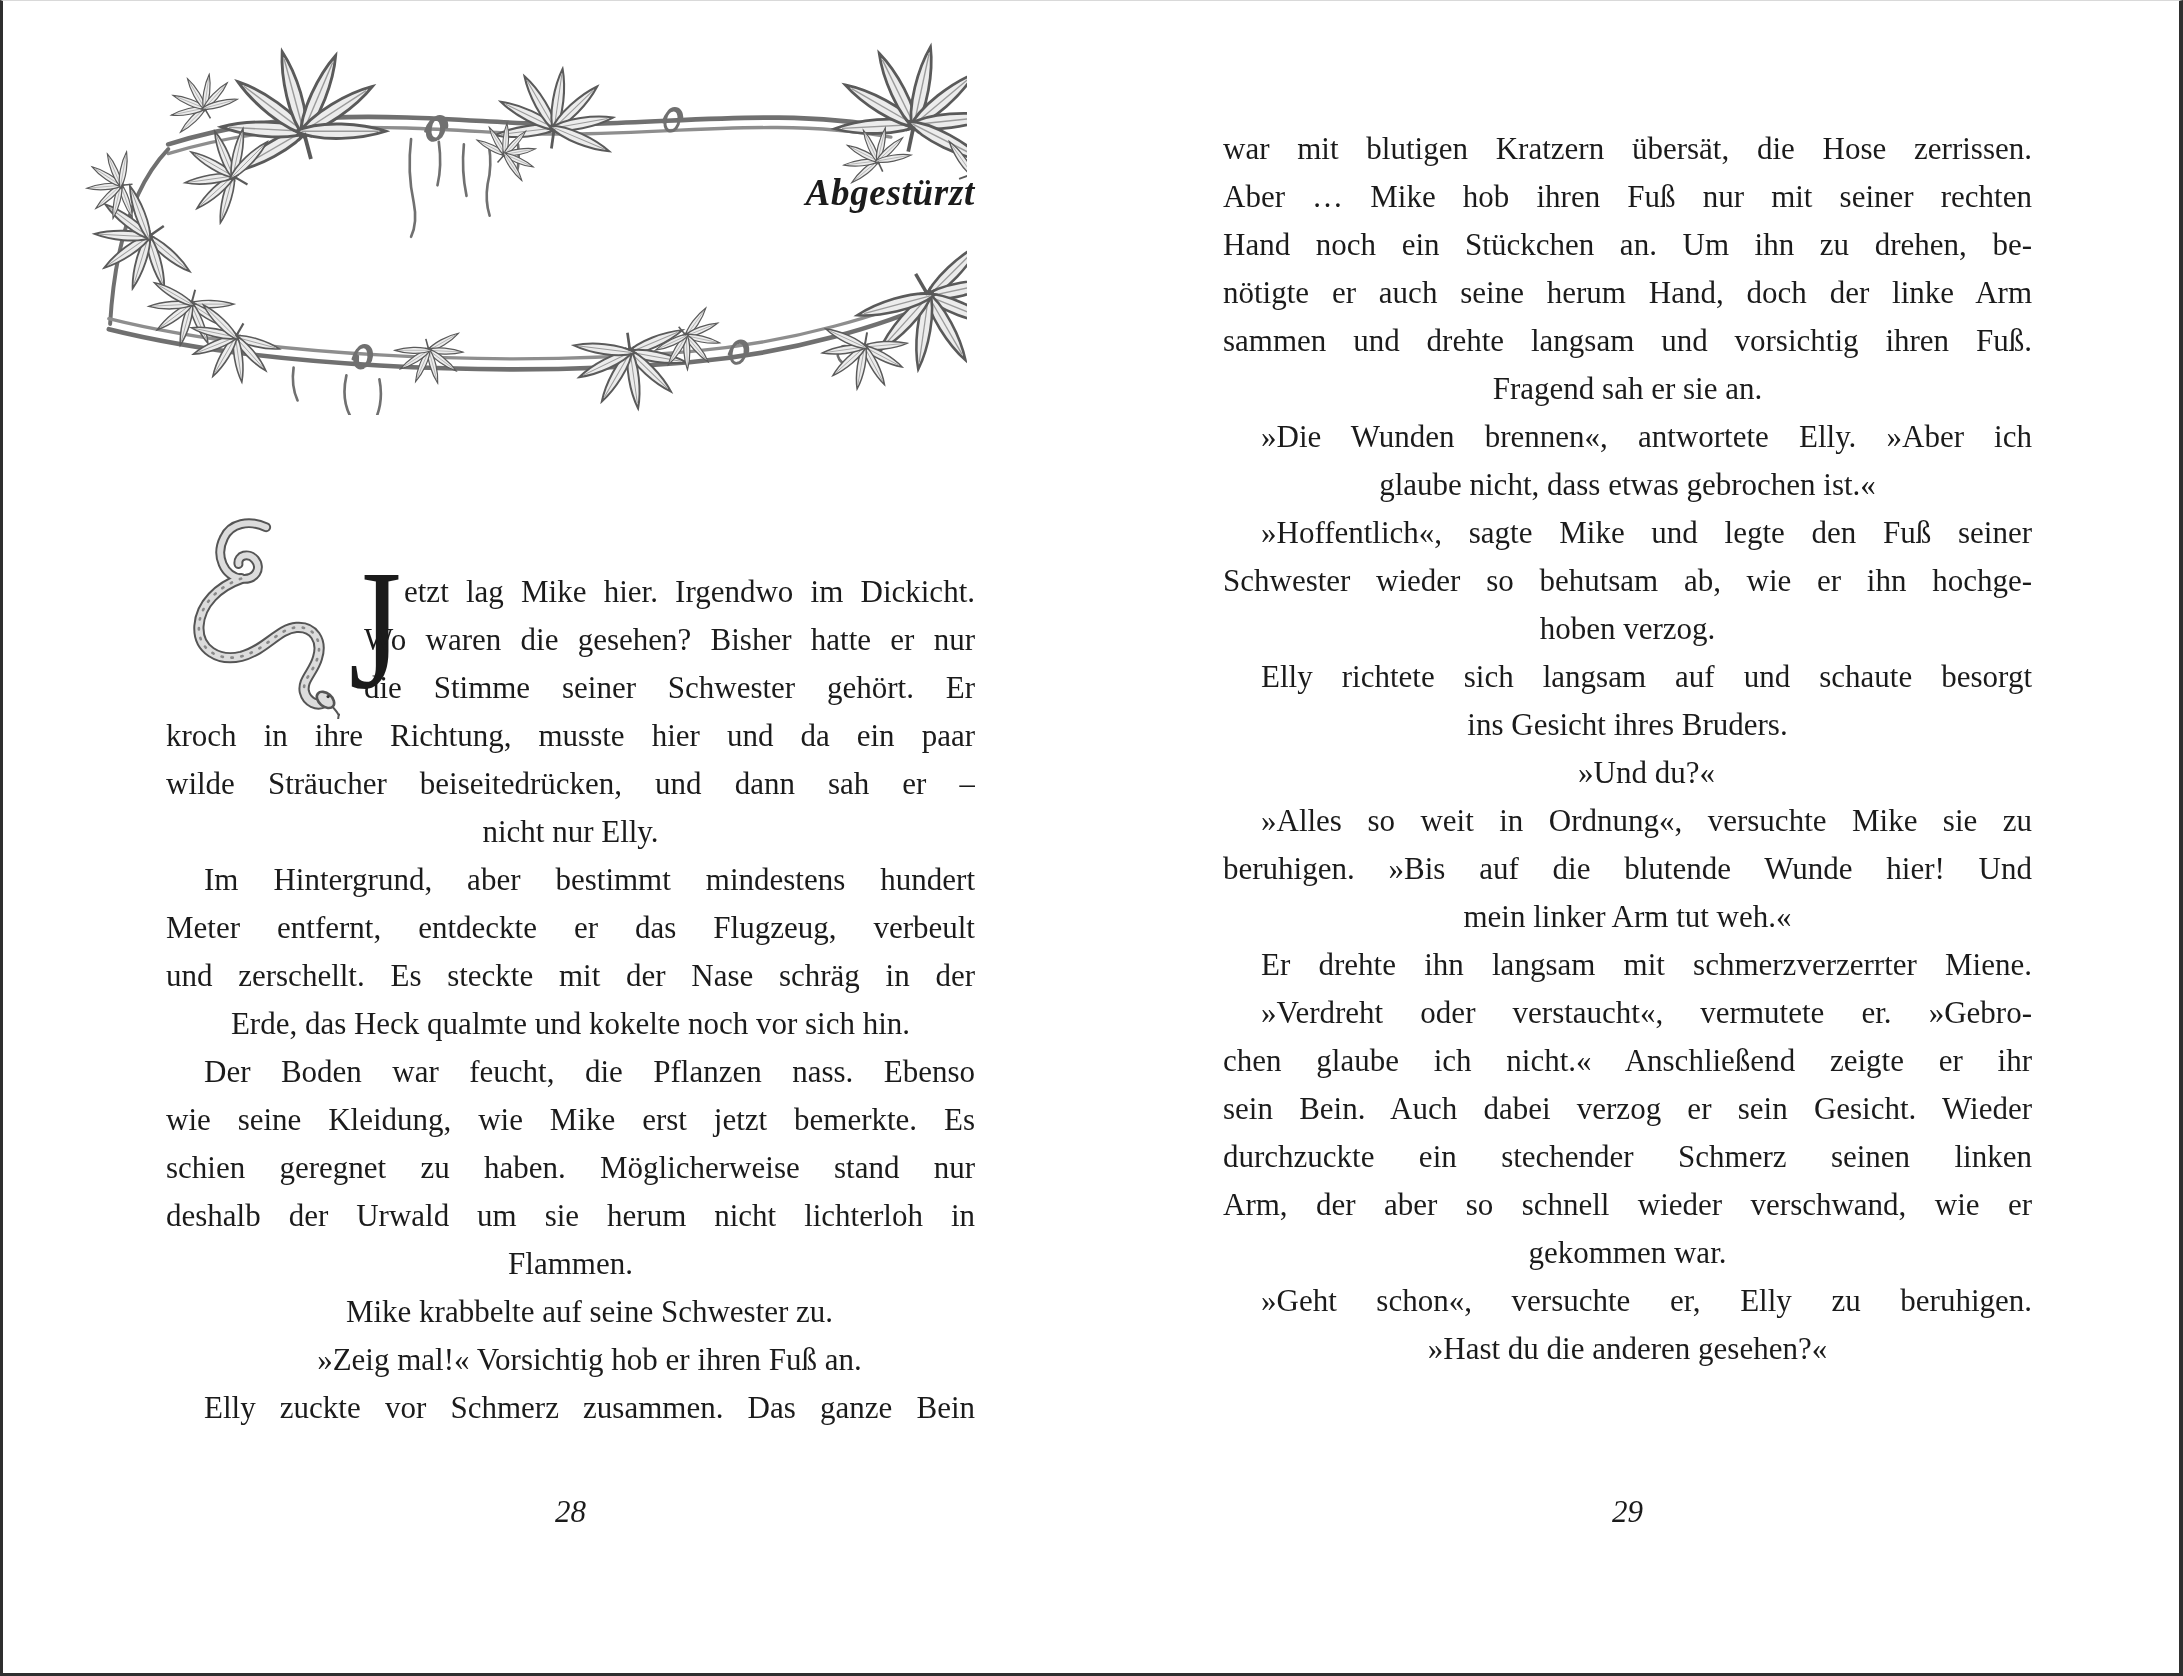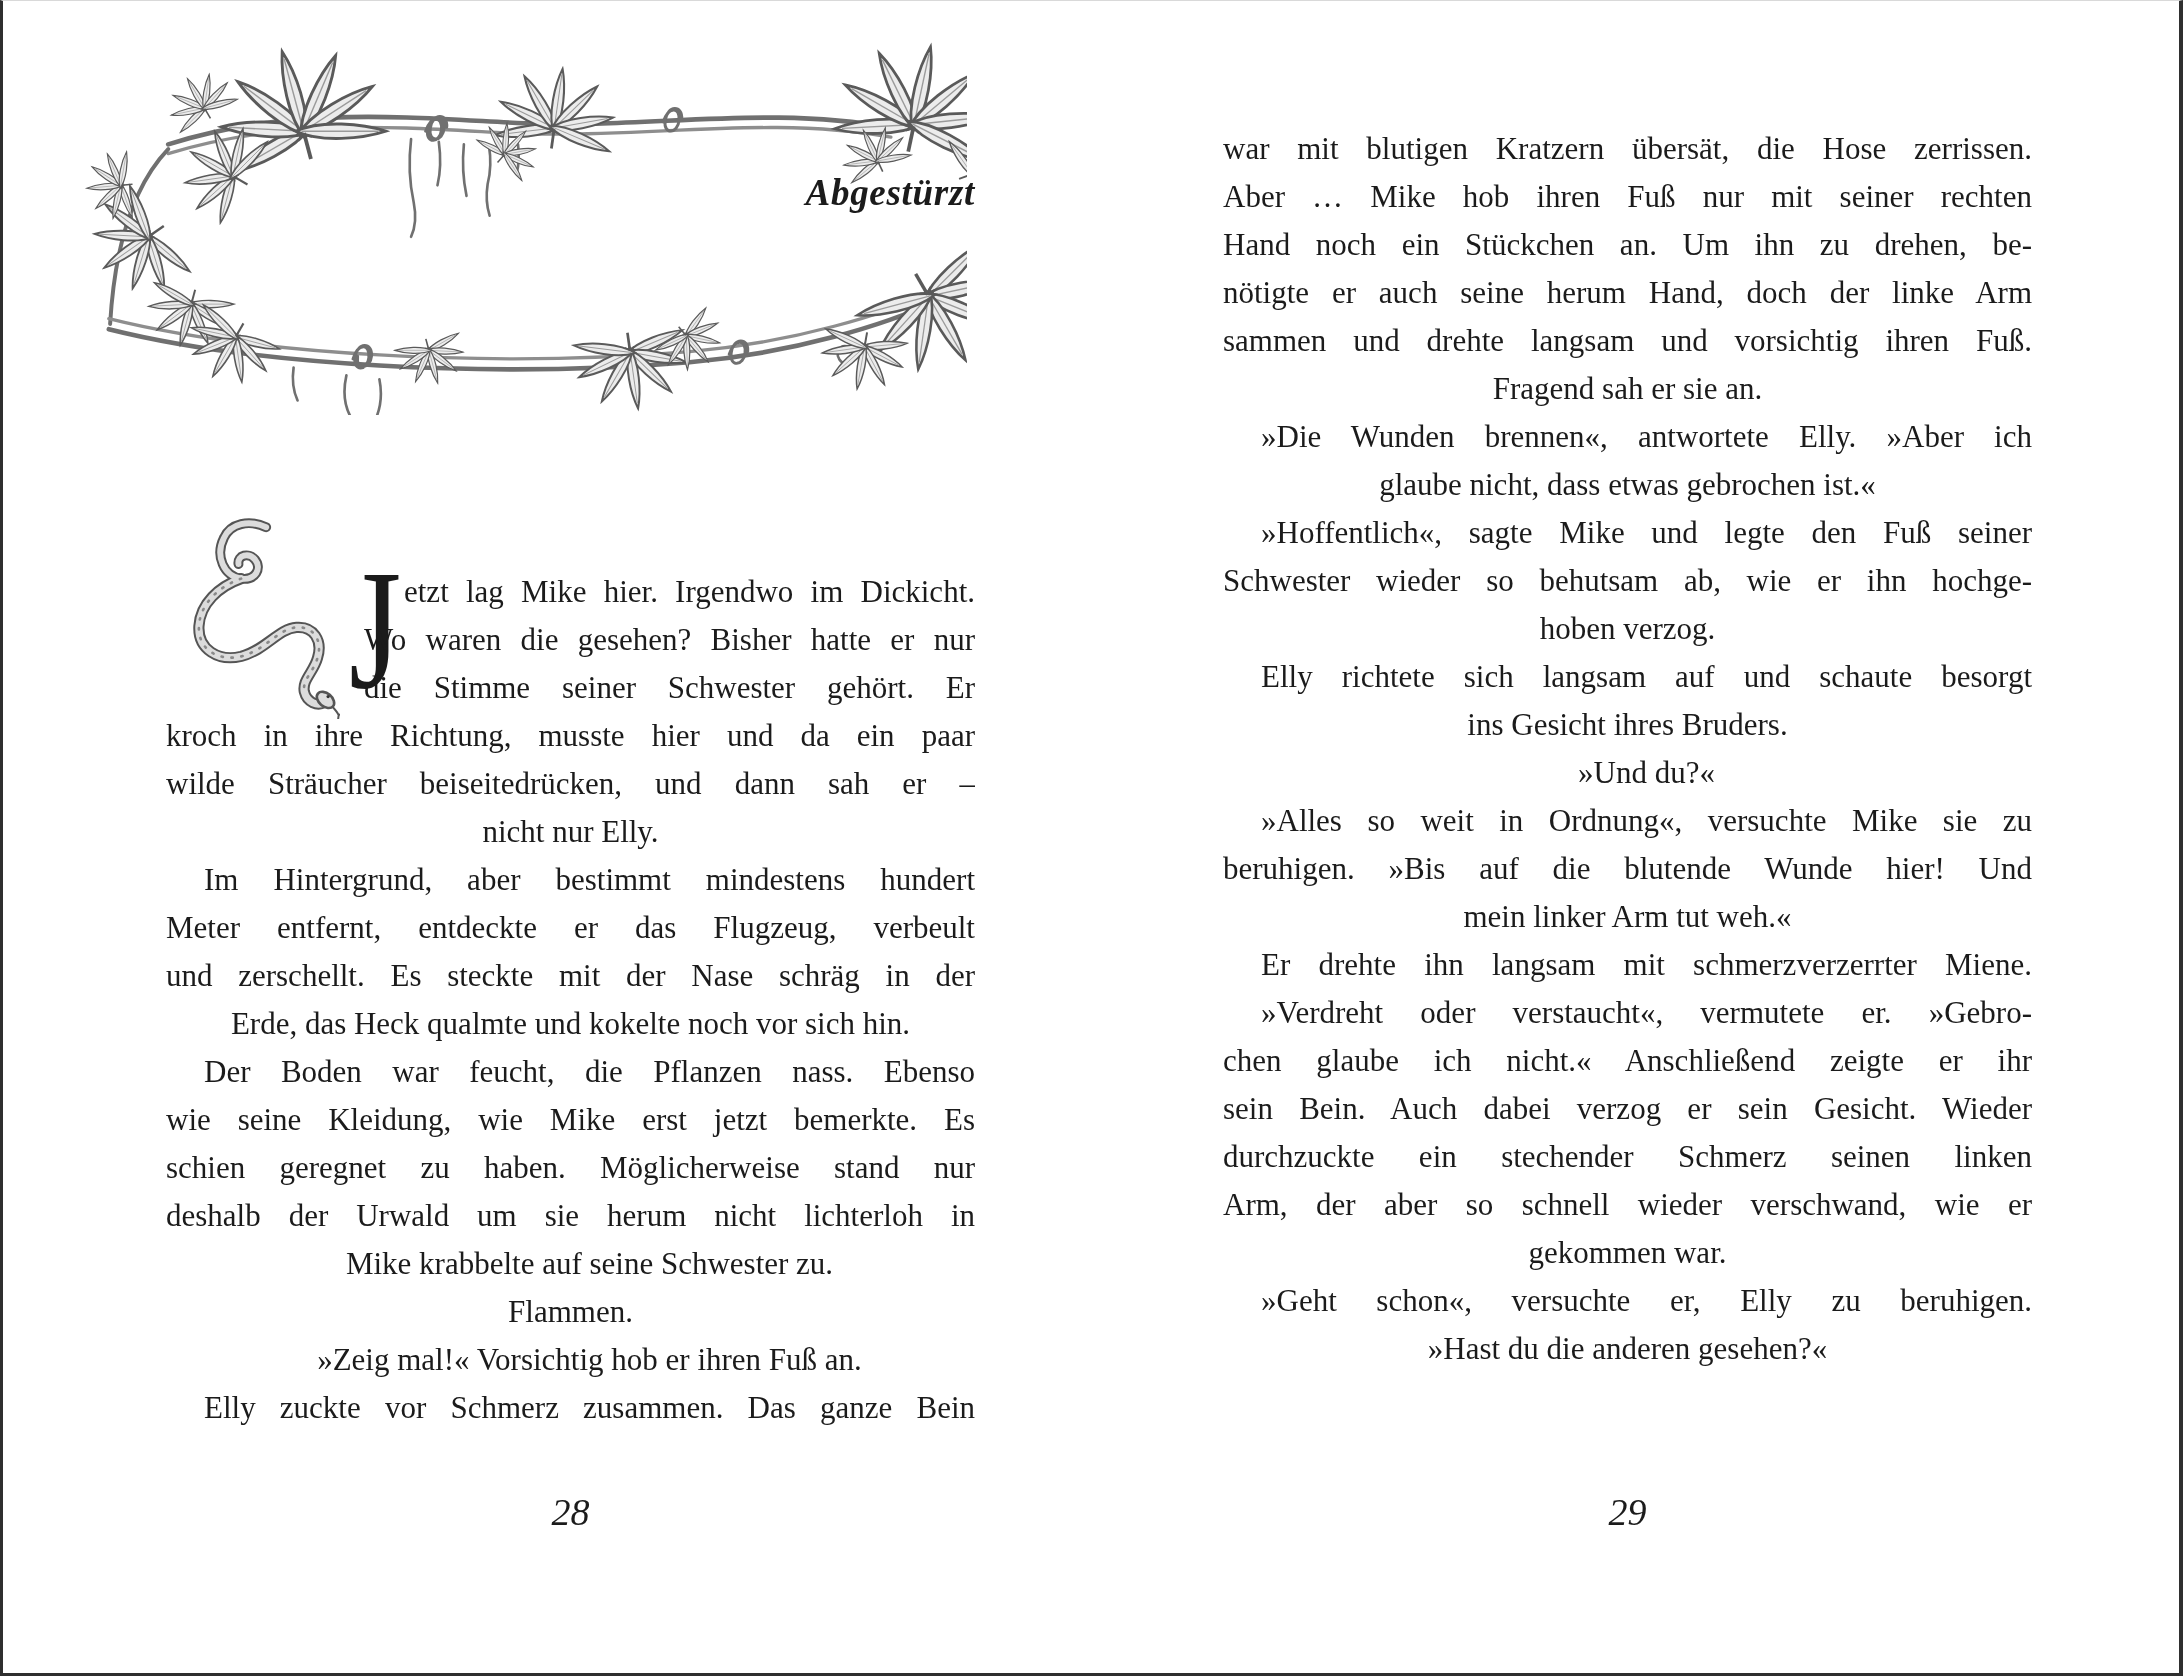--- a/index.html
+++ b/index.html
@@ -18,21 +18,21 @@
   .col{position:absolute;width:809px;}
   .col-left{left:166px;top:568px;}
   .col-right{left:1223px;top:125px;}
   .line{height:48px;line-height:48px;font-size:31px;overflow:hidden;text-align:center;
         text-justify:inter-word;}
   .jst{text-align:justify;text-align-last:justify;}
   .ind{padding-left:38px;}
   .inset-snake{padding-left:198px;}
   .inset-first{padding-left:238px;}
   .pagenum{position:absolute;top:1487px;width:809px;text-align:center;
-        font-style:italic;font-size:38px;line-height:50px;}
+        font-style:italic;font-size:31px;line-height:50px;}
   .pagenum-left{left:166px;}
   .pagenum-right{left:1223px;text-align:center;}
 </style>
 </head>
 <body>
 
 <div class="spread">
 
   <svg class="vine" viewBox="0 0 1360 600" xmlns="http://www.w3.org/2000/svg">
     <defs>
@@ -117,22 +117,22 @@
       <div class="line jst">wilde Sträucher beiseitedrücken, und dann sah er –</div>
       <div class="line">nicht nur Elly.</div>
       <div class="line jst ind">Im Hintergrund, aber bestimmt mindestens hundert</div>
       <div class="line jst">Meter entfernt, entdeckte er das Flugzeug, verbeult</div>
       <div class="line jst">und zerschellt. Es steckte mit der Nase schräg in der</div>
       <div class="line">Erde, das Heck qualmte und kokelte noch vor sich hin.</div>
       <div class="line jst ind">Der Boden war feucht, die Pflanzen nass. Ebenso</div>
       <div class="line jst">wie seine Kleidung, wie Mike erst jetzt bemerkte. Es</div>
       <div class="line jst">schien geregnet zu haben. Möglicherweise stand nur</div>
       <div class="line jst">deshalb der Urwald um sie herum nicht lichterloh in</div>
+      <div class="line">Flammen.</div>
       <div class="line ind">Mike krabbelte auf seine Schwester zu.</div>
-      <div class="line">Flammen.</div>
       <div class="line ind">»Zeig mal!« Vorsichtig hob er ihren Fuß an.</div>
       <div class="line jst ind">Elly zuckte vor Schmerz zusammen. Das ganze Bein</div>
     </div>
 
   <div class="col col-right">
       <div class="line jst">war mit blutigen Kratzern übersät, die Hose zerrissen.</div>
       <div class="line jst">Aber … Mike hob ihren Fuß nur mit seiner rechten</div>
       <div class="line jst">Hand noch ein Stückchen an. Um ihn zu drehen, be-</div>
       <div class="line jst">nötigte er auch seine herum Hand, doch der linke Arm</div>
       <div class="line jst">sammen und drehte langsam und vorsichtig ihren Fuß.</div>

